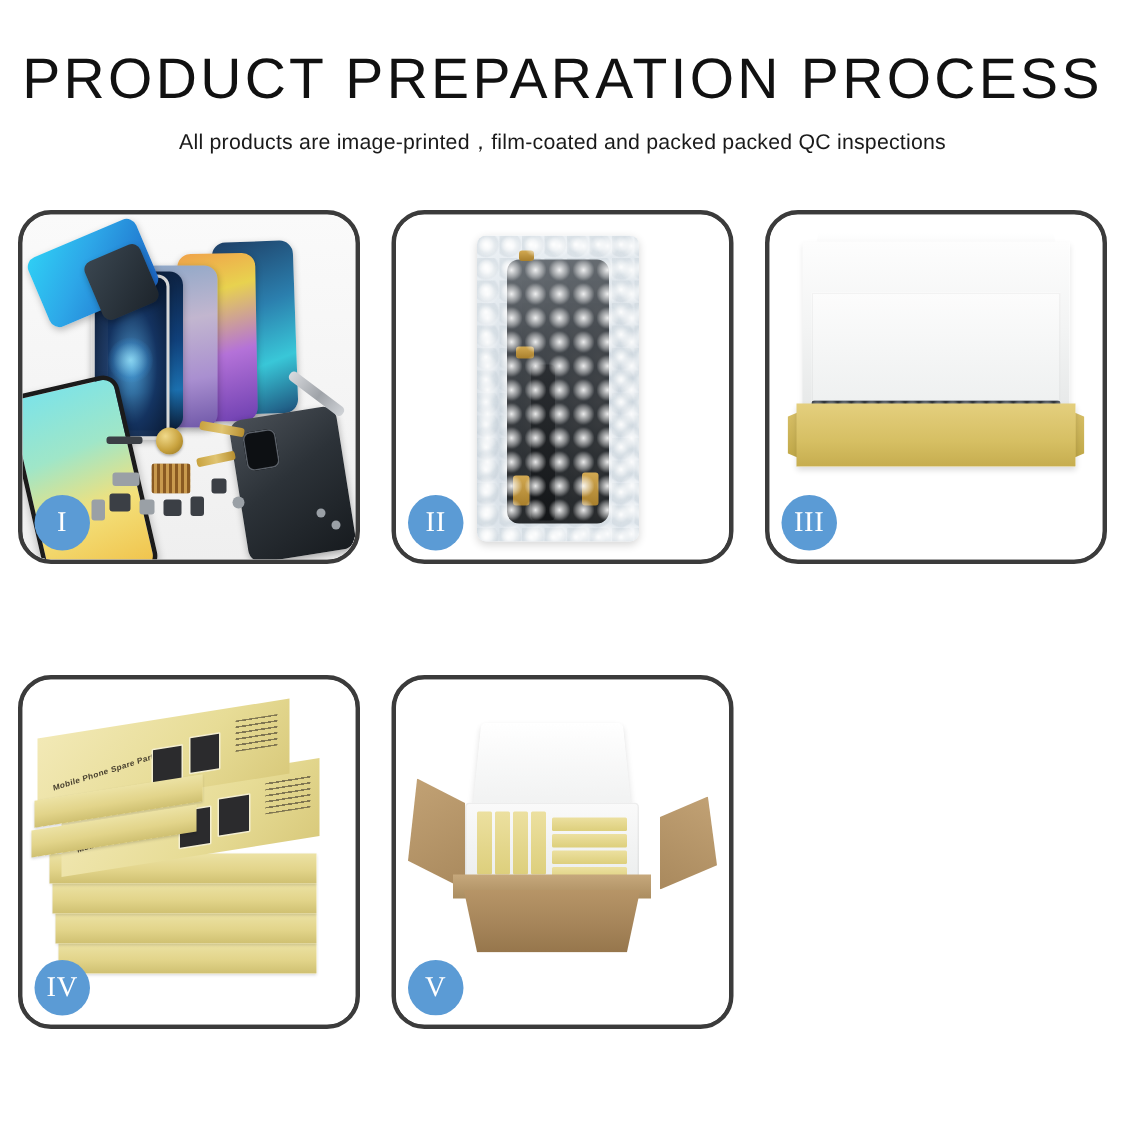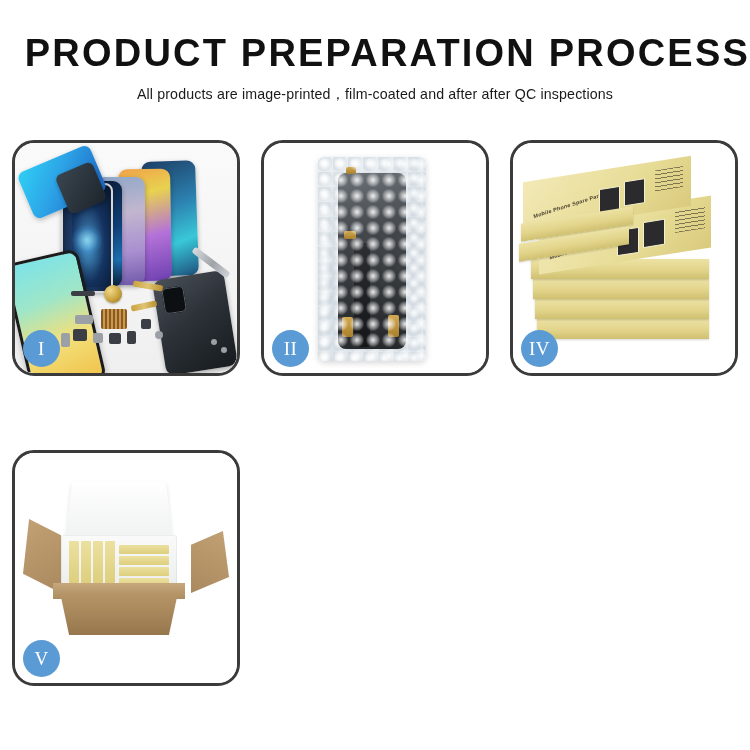--- a/index.html
+++ b/index.html
@@ -16,27 +16,26 @@
   }
 
   
   .header {
     padding-top: 34px;
     text-align: center;
   }
   .page-title {
     font-family: "Liberation Sans", sans-serif;
     font-size: 38px;
-    font-weight: 700;
+    font-weight: 400;
     letter-spacing: 2.2px;
     color: #111111;
     line-height: 1.05;
     margin: 0;
     white-space: nowrap;
-    text-align: right;
   }
   .page-subtitle {
     font-family: "Liberation Sans", sans-serif;
     font-size: 14.2px;
     font-weight: 400;
     letter-spacing: 0.15px;
     color: #1a1a1a;
     margin: 11px 0 0 0;
     white-space: nowrap;
   }
@@ -420,21 +419,21 @@
     position: absolute;
     background: rgba(150,124,86,0.55);
     border-radius: 1px;
   }
 </style>
 </head>
 <body>
 
 <div class="header">
   <h1 class="page-title">PRODUCT PREPARATION PROCESS</h1>
-  <p class="page-subtitle">All products are image-printed，film-coated and after after QC inspections</p>
+  <p class="page-subtitle">All products are image-printed，film-coated and packed packed QC inspections</p>
 </div>
 
 <div class="grid">
 
   <div class="panel p1">
     <div class="panel-stage">
       <div class="stage-bg"></div>
 
       <div class="phone ph-a"></div>
       <div class="phone ph-b"></div>
@@ -477,20 +476,33 @@
         <div class="tab-gold" style="left:28px; top:10px; width:10px; height:7px;"></div>
         <div class="tab-gold" style="left:26px; top:74px; width:12px; height:8px;"></div>
         <div class="tab-gold" style="left:24px; top:160px; width:11px; height:20px;"></div>
         <div class="tab-gold" style="left:70px; top:158px; width:11px; height:22px;"></div>
         <div class="bubble-sheen"></div>
       </div>
     </div>
     <div class="badge">II</div>
   </div>
 
+  <div class="panel p3">
+    <div class="panel-stage">
+      <div class="stage-bg"></div>
+      <div class="foam-lid-top"></div>
+      <div class="foam-lid"></div>
+      <div class="foam-face"></div>
+      <div class="box3-left-flap"></div>
+      <div class="box3-right-flap"></div>
+      <div class="box3-inner"></div>
+      <div class="box3-body"></div>
+    </div>
+    <div class="badge">III</div>
+  </div>
 
   <div class="panel p4">
     <div class="panel-stage">
       <div class="stage-bg"></div>
 
       <div class="bx" style="left:24px; top:176px; width:172px; height:20px;"></div>
       <div class="bx" style="left:22px; top:156px; width:174px; height:20px;"></div>
       <div class="bx" style="left:20px; top:136px; width:176px; height:20px;"></div>
       <div class="bx" style="left:18px; top:116px; width:178px; height:20px;"></div>
 

